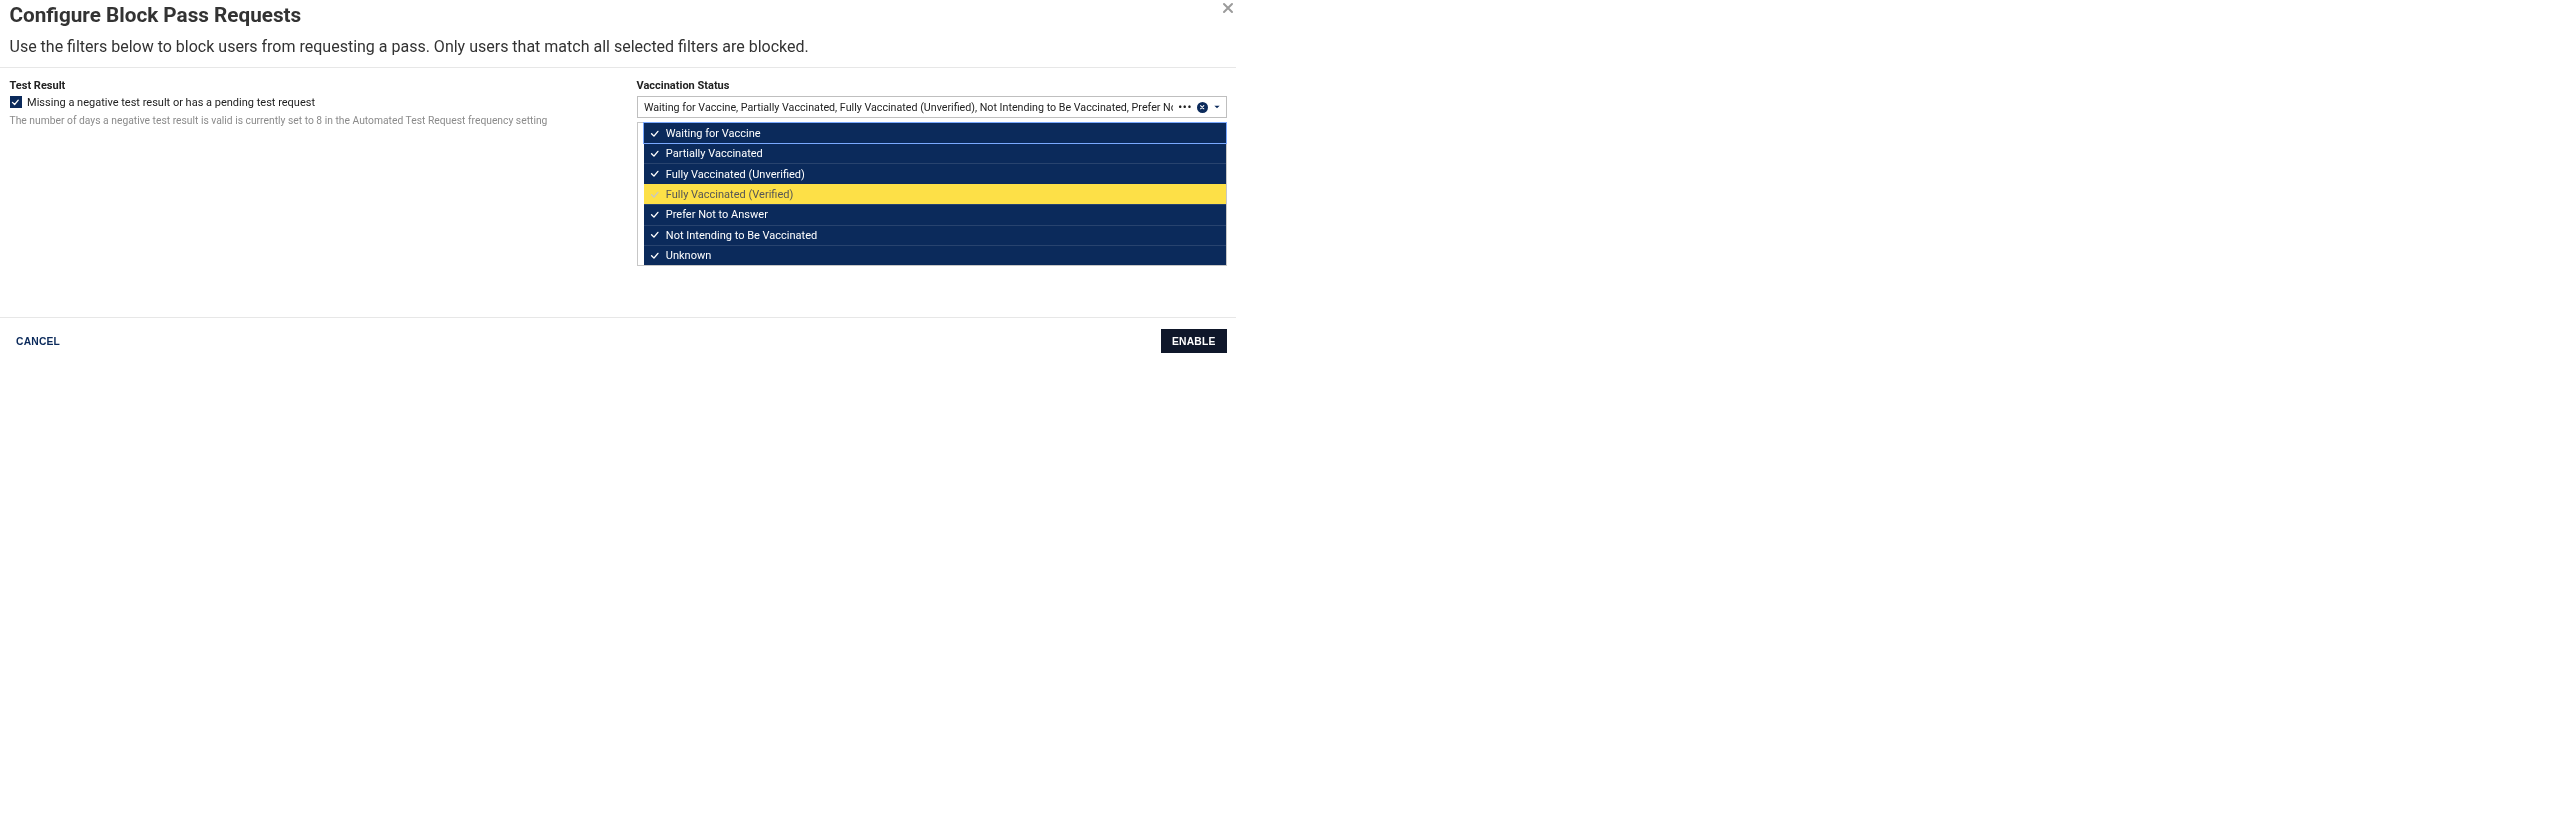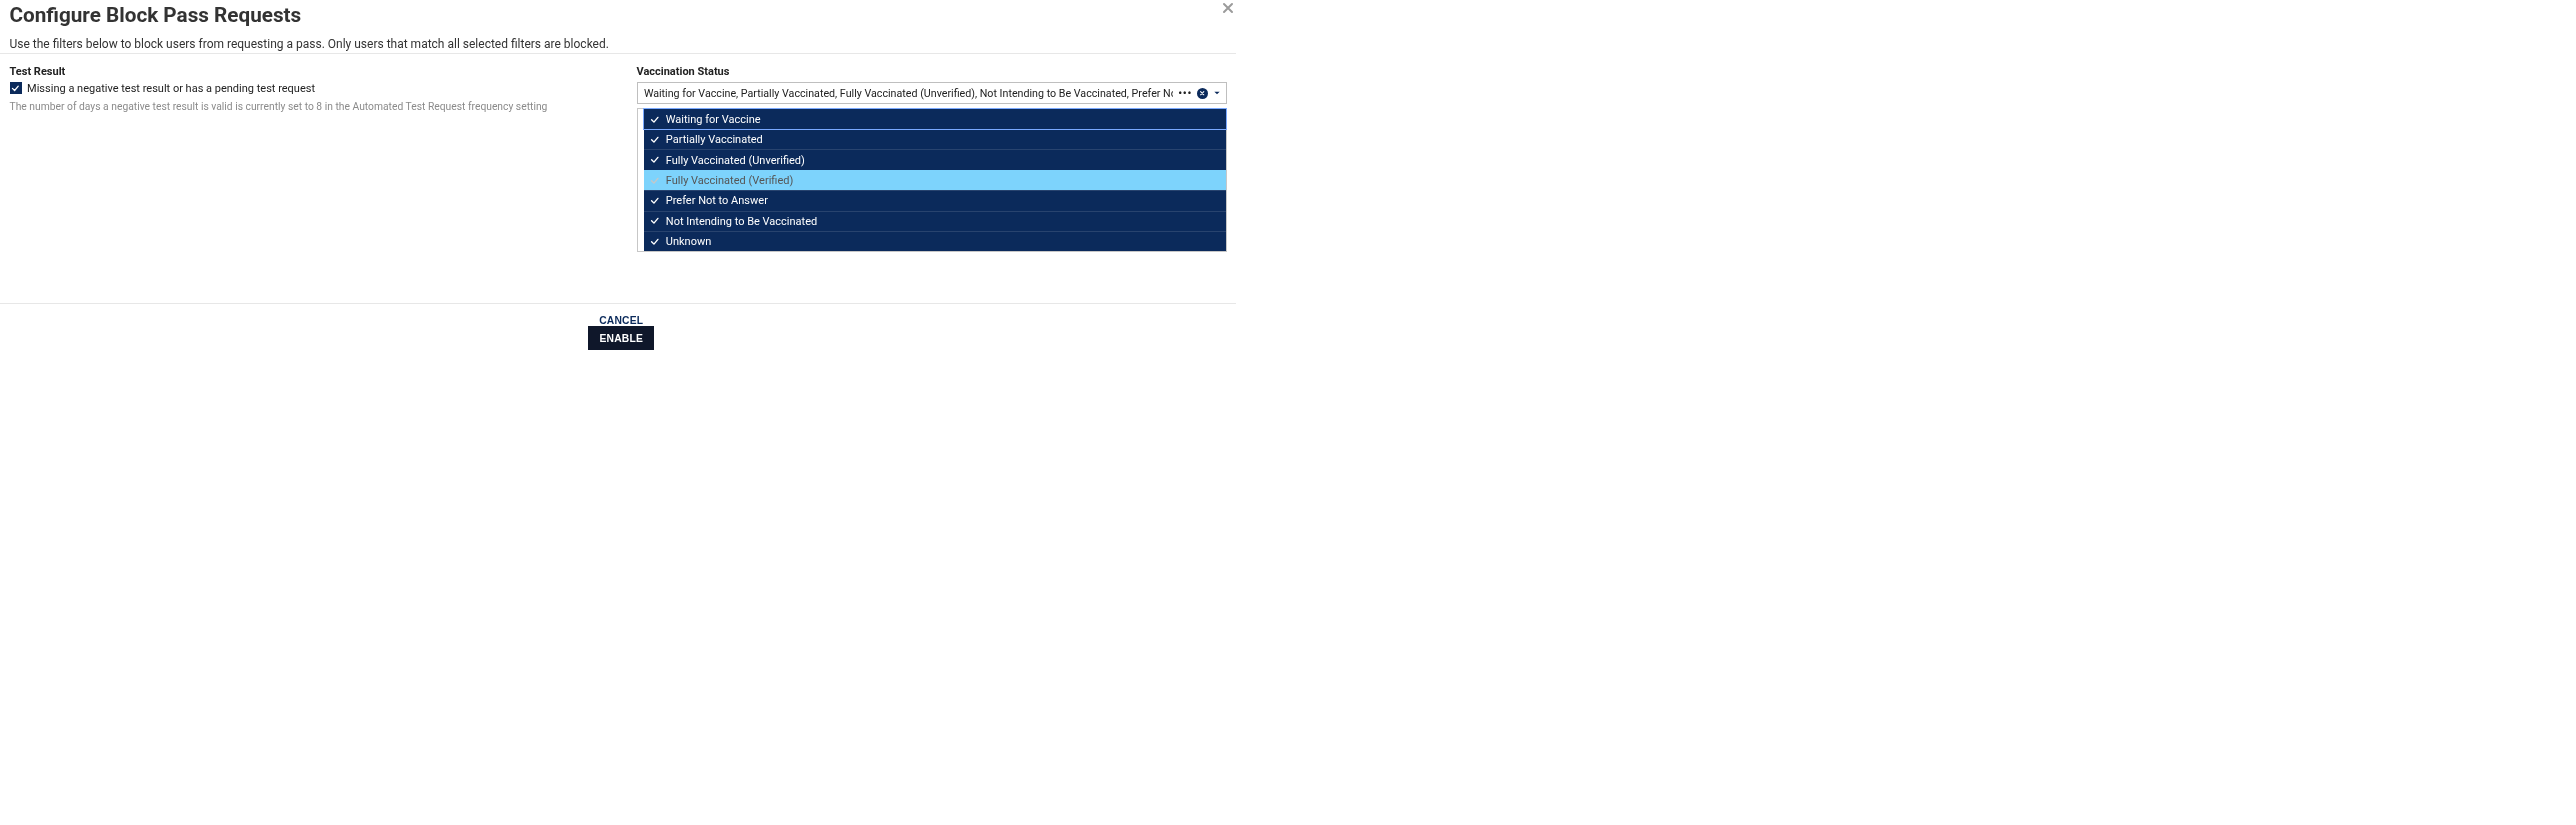--- a/index.html
+++ b/index.html
@@ -26,23 +26,23 @@
     line-height: 14.3px;
     text-align: right;
   }
   .title {
     font-size: 20.7px;
     font-weight: 700;
     margin-bottom: 9.5px;
     color: #333;
   }
   .subtitle {
-    font-size: 12px;
+    font-size: 16px;
     color: #333;
-    margin-bottom: 2px;
+    margin-bottom: 11px;
   }
   .divider {
     border-top: 0.8px solid #e7e7e7;
     margin: 0 -9.5px 11px -9.5px;
   }
   .columns {
     display: flex;
     gap: 37px;
   }
   .col { flex: 1 1 0; min-width: 0; }
@@ -143,38 +143,37 @@
     border-top: 0.8px solid rgba(255,255,255,0.12);
   }
   .ms-option .tick { width: 9.5px; height: 9.5px; flex:0 0 auto; display:inline-flex; align-items:center; justify-content:center; }
   .ms-option .tick svg { width: 9.5px; height: 9.5px; display:block; }
   .ms-option.selected {
     background: #0b2a5b;
     color: #fff;
   }
   .ms-option.selected .tick { color: #fff; }
   .ms-option.unselected {
-    background: #7dd3fc;
+    background: #fde047;
     color: #555;
   }
   .ms-option.unselected .tick { color: #c7c7c7; }
   .ms-option.focused {
     outline: 0.8px solid #7aa9ff;
     outline-offset: -0.8px;
   }
 
   
   .footer {
     border-top: 0.8px solid #e7e7e7;
     margin-top: 51px;
     padding: 11px 9.5px 11px 16px;
     display: flex;
     align-items: center;
     justify-content: space-between;
-    flex-direction: column;
   }
   .btn-text {
     background: none;
     border: none;
     color: #0b2a5b;
     font-size: 10.3px;
     font-weight: 600;
     letter-spacing: 0.2px;
     cursor: pointer;
   }

